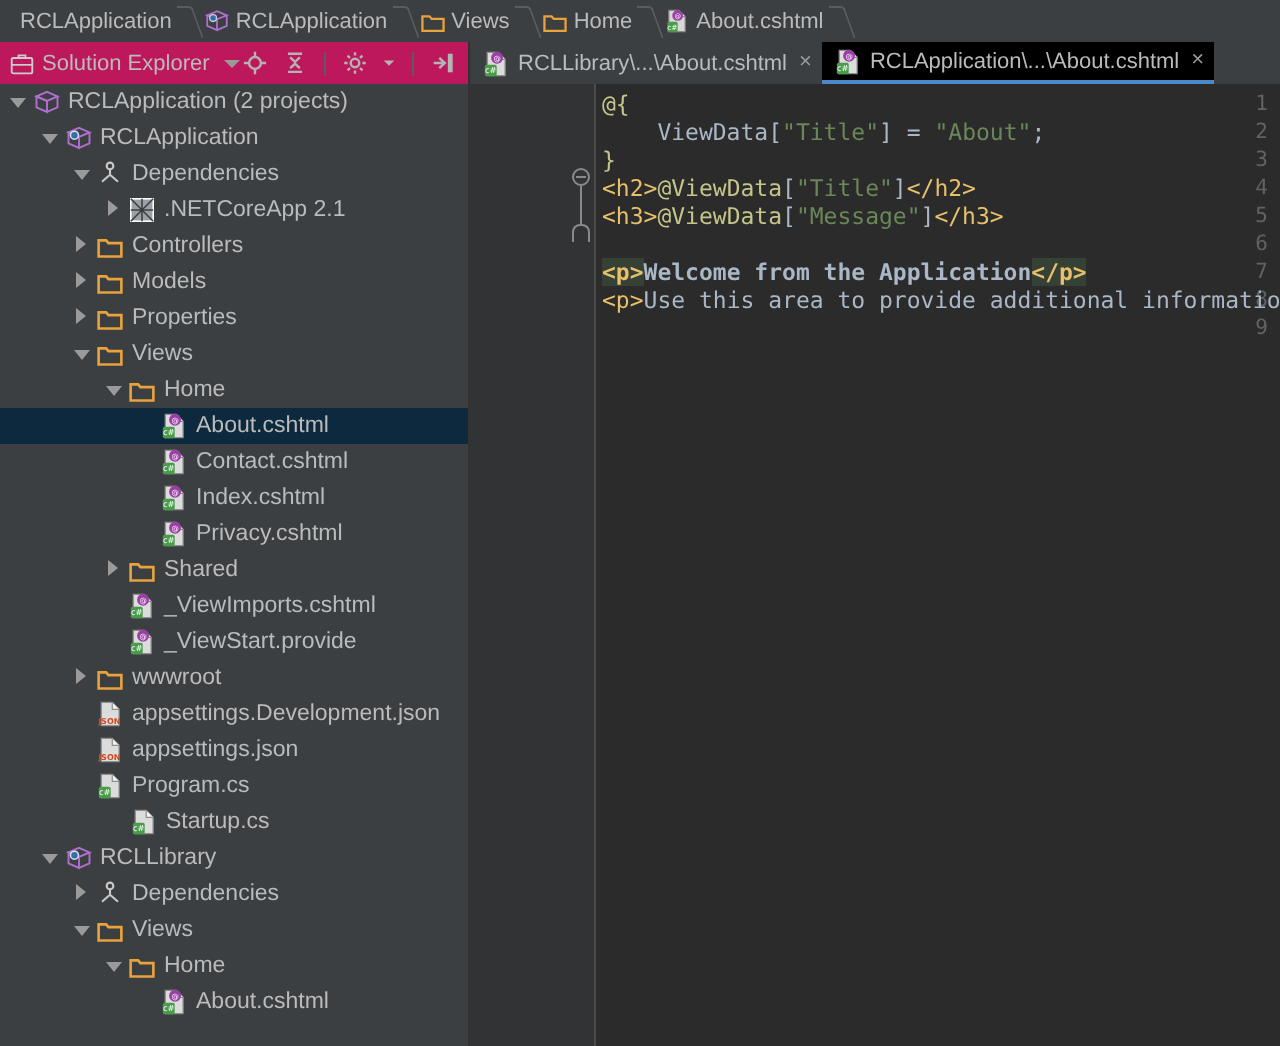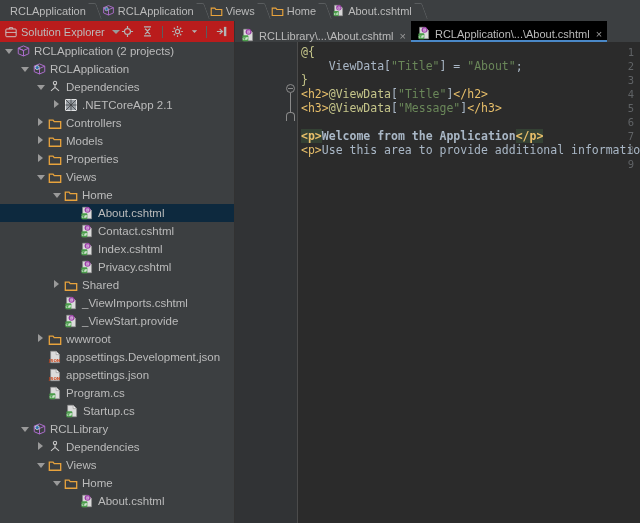--- a/index.html
+++ b/index.html
@@ -73,21 +73,21 @@
     background: #3c3f41;
     border-right: 1px solid #323232;
     box-sizing: border-box;
   }
   .se-header {
     position: relative;
     height: 21px;
     display: flex;
     align-items: center;
     padding-left: 5px;
-    background: #b91c1c;
+    background: #be185d;
   }
   .se-title {
     color: #bbbbbb;
     font-size: 11px;
     padding-left: 4px;
   }
   .se-caret {
     margin-left: 7px;
     width: 0; height: 0;
     border-left: 4px solid transparent;
@@ -168,21 +168,21 @@
   .tabbar {
     position: relative;
     height: 21px;
     background: #3c3f41;
     display: flex;
     align-items: stretch;
     overflow: hidden;
   }
   .tab {
     display: flex;
-    align-items: flex-end;
+    align-items: center;
     padding: 0 5px 0 6px;
     height: 21px;
     box-sizing: border-box;
     font-size: 11px;
     color: #bbbbbb;
     position: relative;
     background: #3c3f41;
   }
   .tab.active {
     background: #000000;

